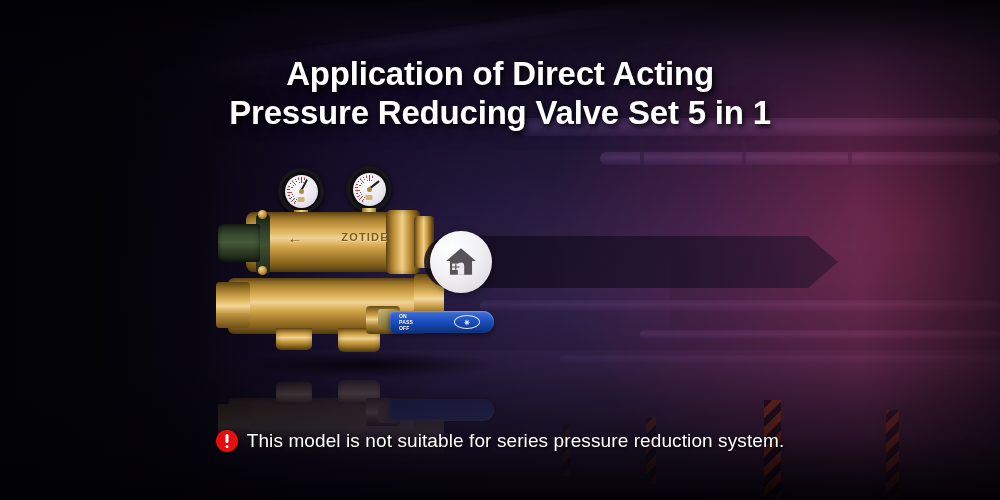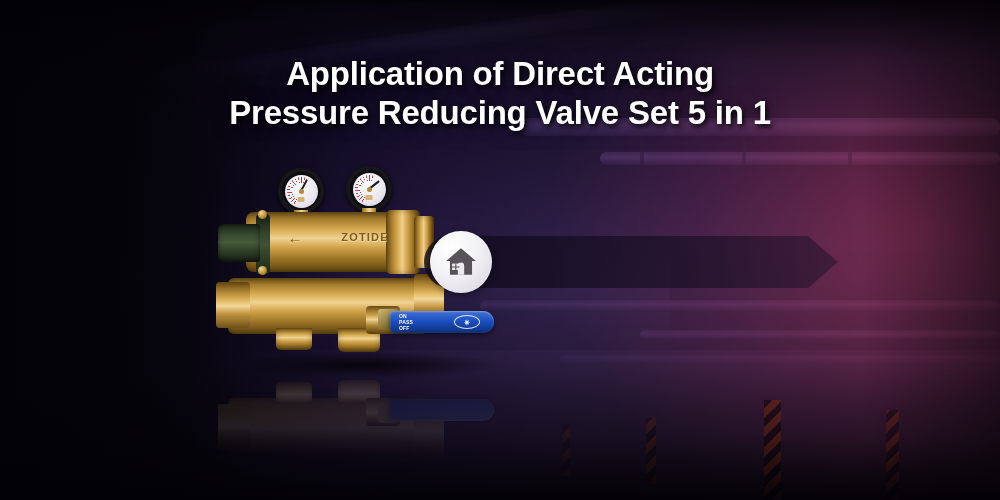--- a/index.html
+++ b/index.html
@@ -528,14 +528,18 @@
   <div class="callout-icon">
     <svg viewBox="0 0 32 32" aria-hidden="true">
       <path d="M16 3 L30 15 L26.4 15 L26.4 28 L5.6 28 L5.6 15 L2 15 Z" fill="#575359"></path>
       <path d="M13 28 L13 19.5 A3 3 0 0 1 19 19.5 L19 28 Z" fill="#eceaf0"></path>
       <rect x="7.6" y="17.5" width="7" height="6" fill="#eceaf0"></rect>
       <rect x="10.6" y="17.5" width="1" height="6" fill="#575359"></rect>
       <rect x="7.6" y="20.2" width="7" height="1" fill="#575359"></rect>
     </svg>
   </div>
 
+  <div class="footnote">
+    <span class="warn-icon"></span>
+    <span class="footnote-text">This model is not suitable for series pressure reduction system.</span>
+  </div>
 
 </div>
 
 </body></html>

